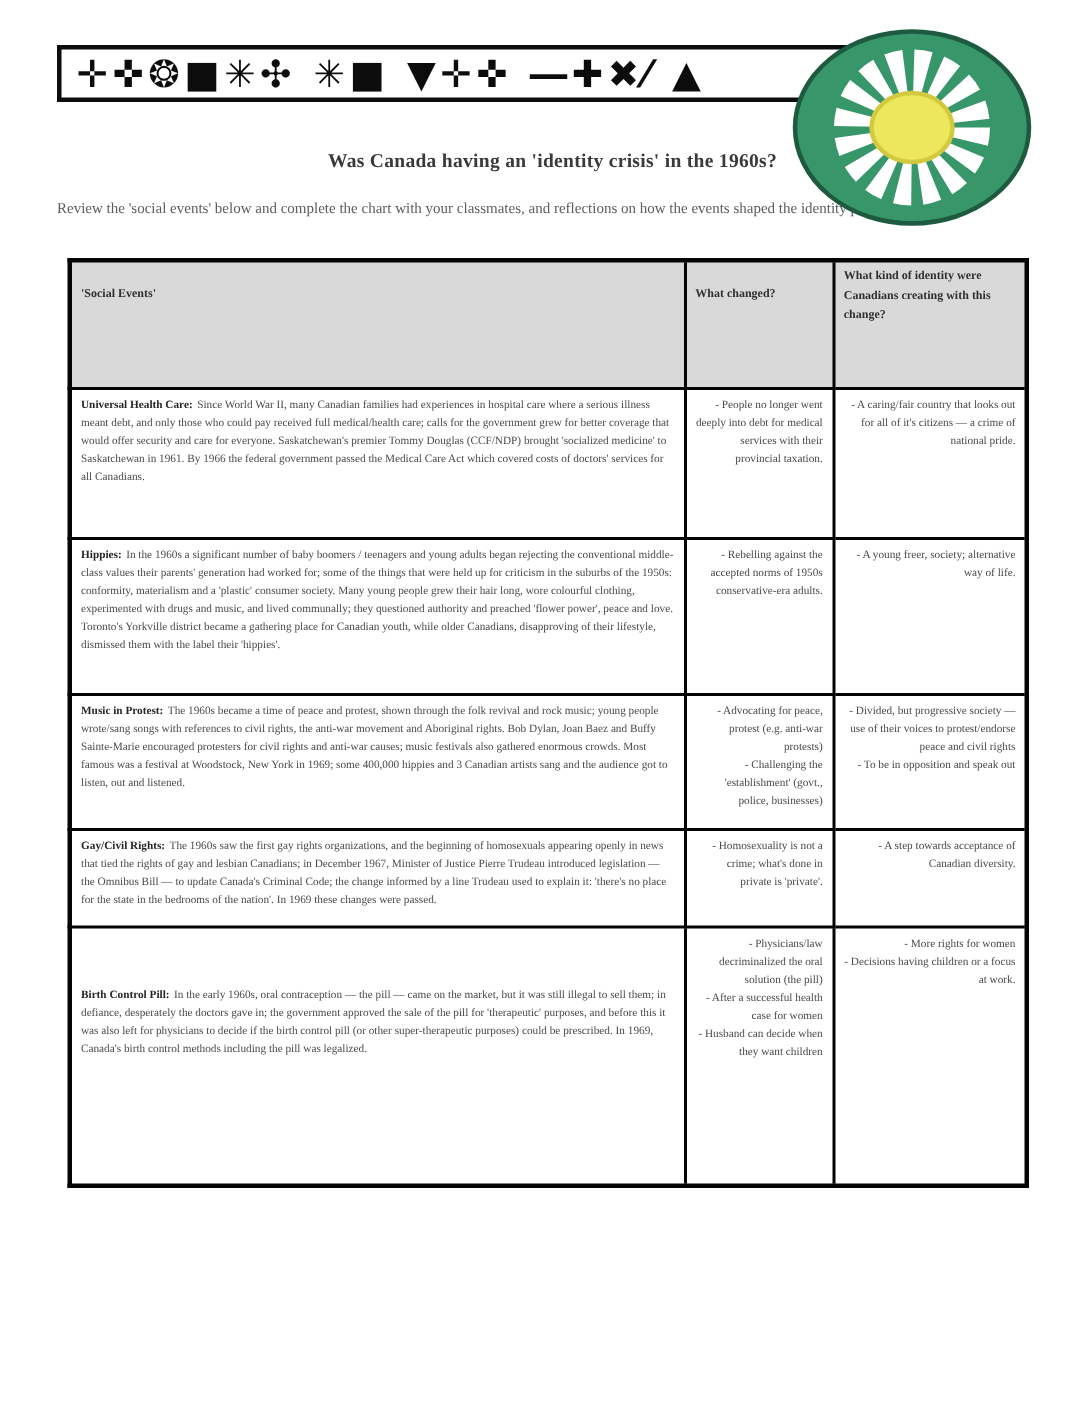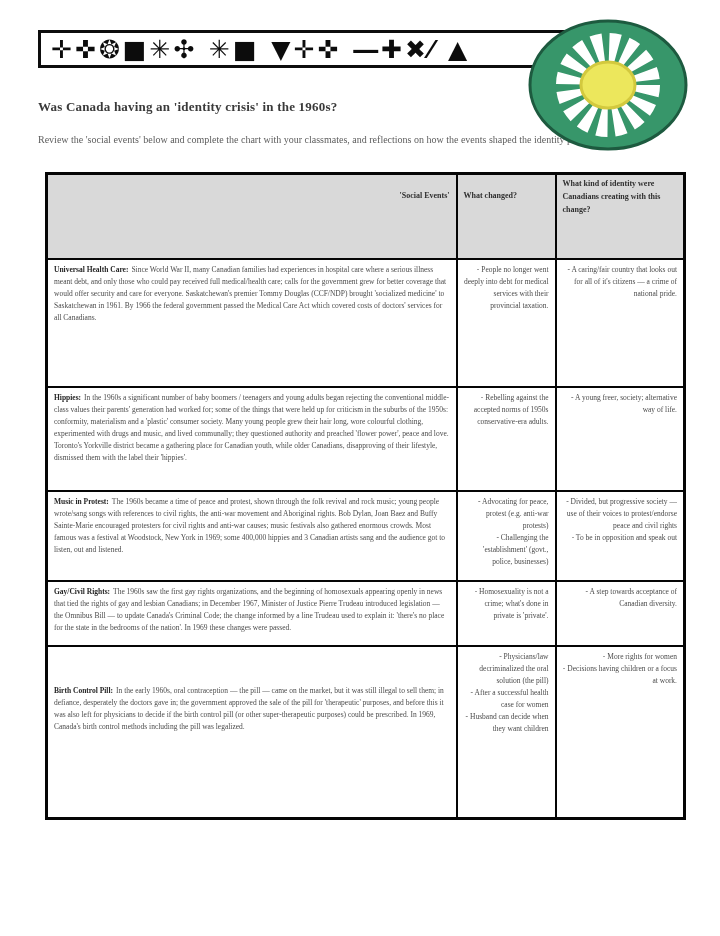--- a/index.html
+++ b/index.html
@@ -21,21 +21,21 @@
     font-size:25px;font-weight:bold;color:#0c0c0c;letter-spacing:3px;
     white-space:nowrap;
   }
   
   .logo{
     position:absolute;left:527px;top:18px;width:163px;height:134px;z-index:5;
   }
   
   .question{
     position:absolute;left:38px;top:99px;width:480px;
-    font-size:13px;font-weight:bold;color:#3a3a3a;letter-spacing:0.2px;
+    font-size:13px;font-weight:bold;color:#3a3a3a;letter-spacing:0.2px;text-align:right;
   }
   .instructions{
     position:absolute;left:38px;top:134px;width:640px;
     font-size:10px;color:#5d5d5d;
   }
   
   .tbl{
     position:absolute;left:45px;top:172px;width:638px;
     border-collapse:collapse;table-layout:fixed;
     border:3px solid #050505;
@@ -43,34 +43,34 @@
   .tbl th,.tbl td{
     border:2px solid #050505;
     vertical-align:top;
     padding:4px 6px;
     box-sizing:border-box;
   }
   .tbl th{
     background:#d9d9d9;
     font-size:8px;font-weight:bold;color:#2f2f2f;text-align:left;
   }
-  th.h-event{padding-top:16px;text-align:right;}
+  th.h-event{padding-top:16px;}
   th.h-changed{padding-top:16px;}
   th.h-identity{padding-top:3px;line-height:1.6;}
   td.event-cell{
     font-size:7.5px;line-height:1.62;color:#4b4b4b;text-align:left;
   }
   td.small-cell{
     font-size:7.5px;line-height:1.6;color:#4b4b4b;white-space:pre-line;text-align:right;
   }
   td.pad-top{padding-top:38px;}
   .row-title{font-weight:bold;color:#262626;margin-right:3px;}
   
   tr.hdr{height:85px;}
-  tr.r1{height:128px;}
+  tr.r1{height:100px;}
   tr.r2{height:104px;}
   tr.r3{height:90px;}
   tr.r4{height:65px;}
   tr.r5{height:173px;}
 </style>
 </head>
 <body>
 
 <div class="page">
 

